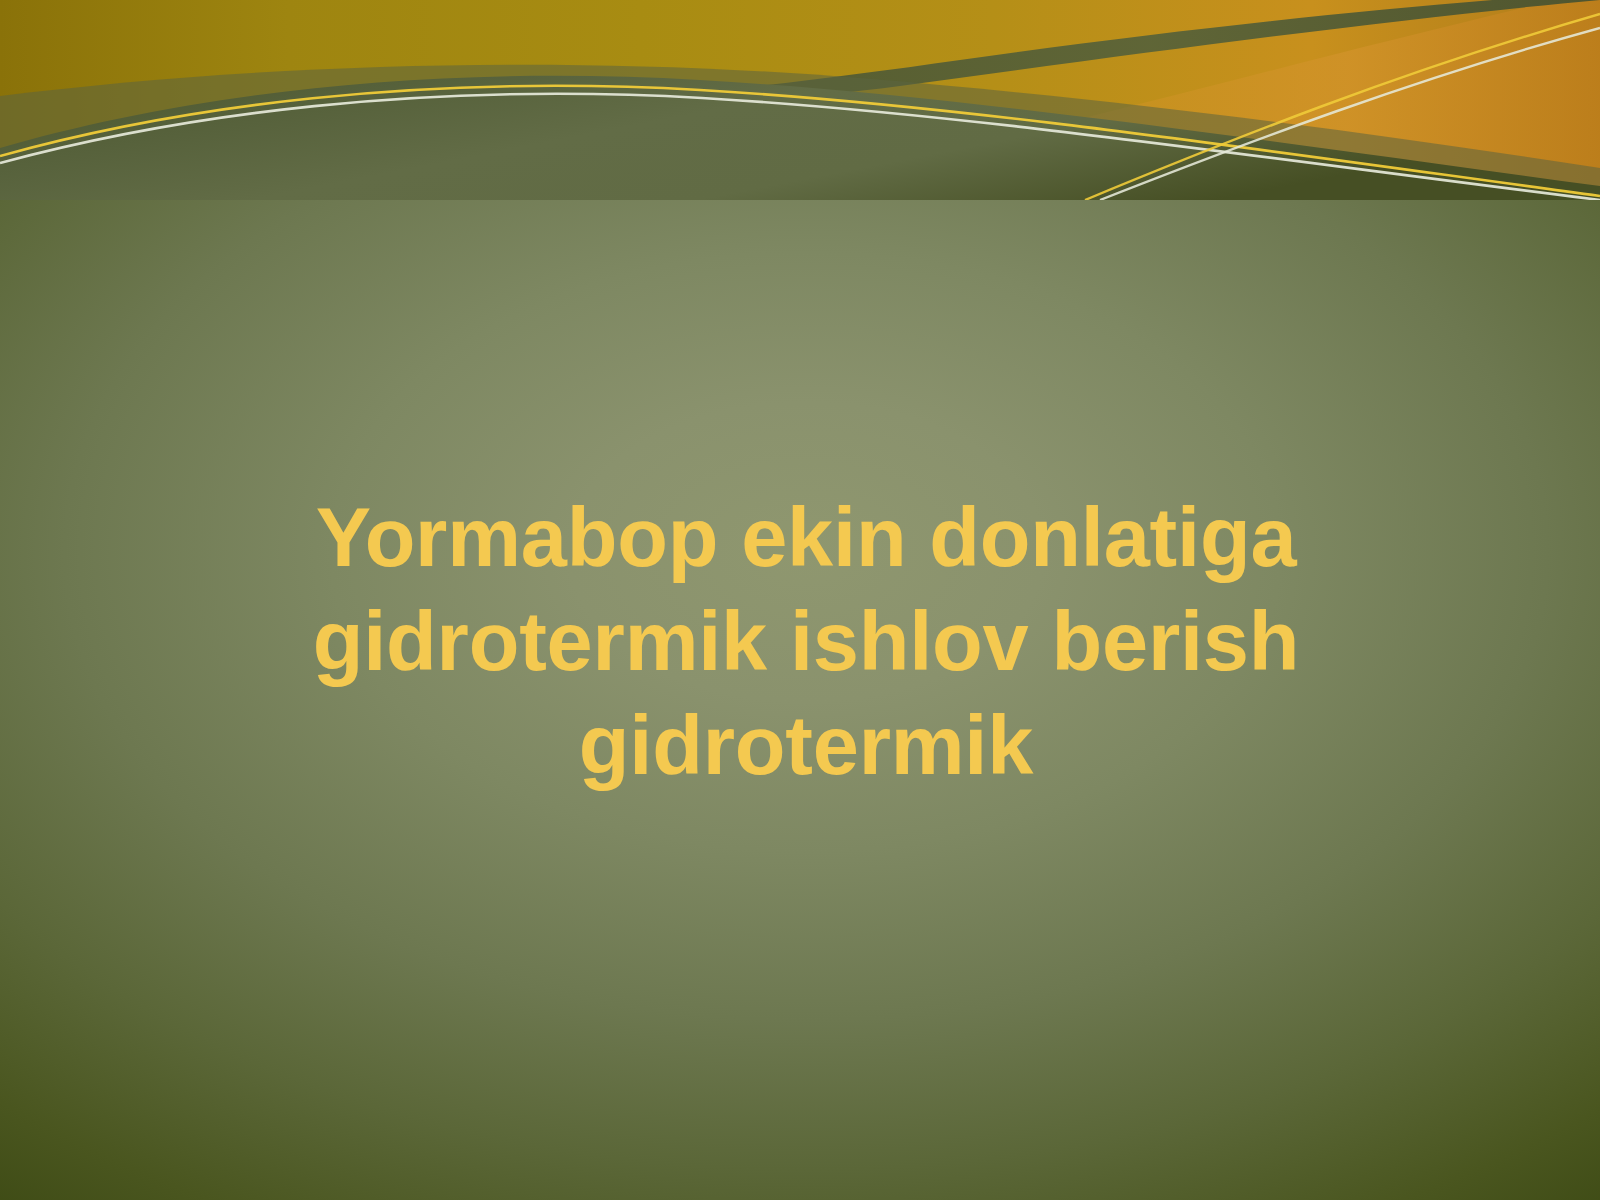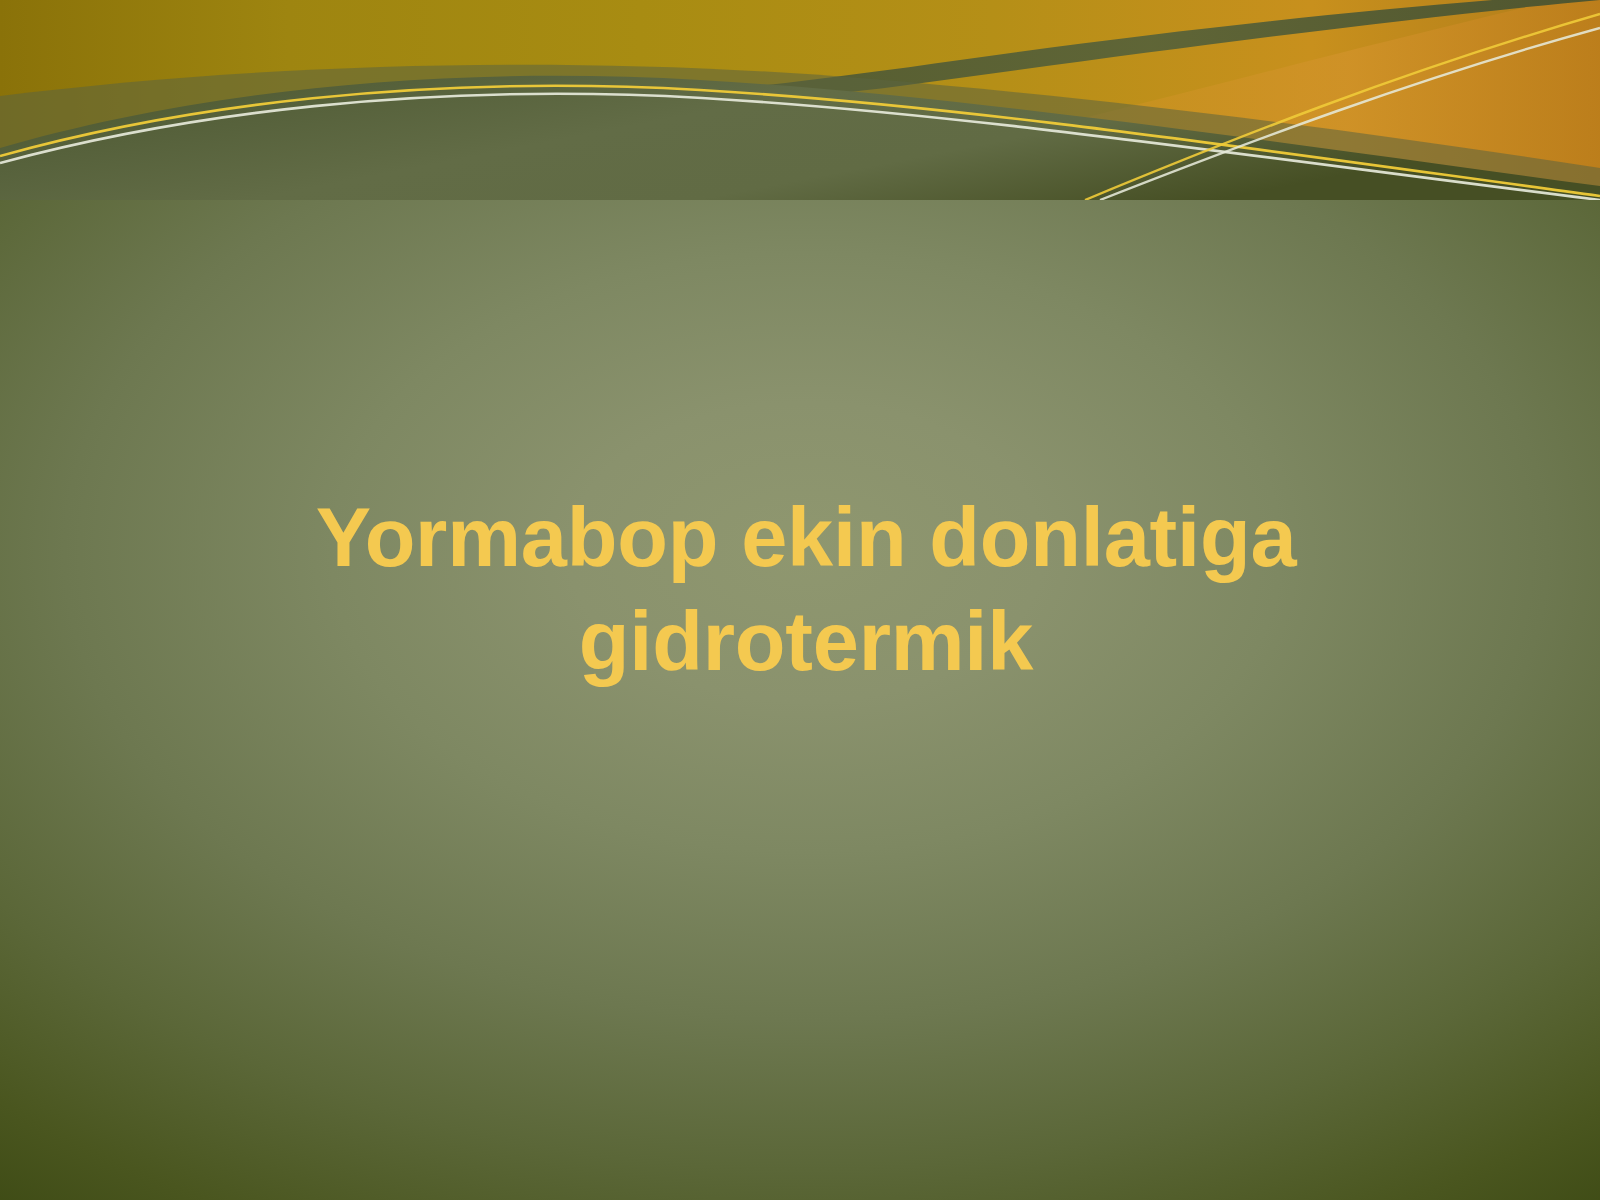--- a/index.html
+++ b/index.html
@@ -115,16 +115,17 @@
     <path d="M 0,156 C 180,106 420,74 700,90 C 960,105 1260,150 1600,196" fill="none" stroke="#f0cb38" stroke-width="2.6" opacity="0.95"></path>
 
     <path d="M 0,163 C 182,114 422,82 702,98 C 962,113 1262,158 1600,200" fill="none" stroke="#e6e9da" stroke-width="2.6" opacity="0.92"></path>
 
     <path d="M 1085,200 C 1230,140 1400,72 1600,14" fill="none" stroke="#f0cb38" stroke-width="2.4" opacity="0.9"></path>
     <path d="M 1100,200 C 1248,142 1418,78 1600,28" fill="none" stroke="#e6e9da" stroke-width="2.4" opacity="0.88"></path>
   </svg>
 
   <div id="title-block">
     <span class="title-line">Yormabop ekin donlatiga</span>
+    <span class="title-line">gidrotermik ishlov berish</span>
     <span class="title-line">gidrotermik</span>
   </div>
 
 </div>
 
 </body></html>

